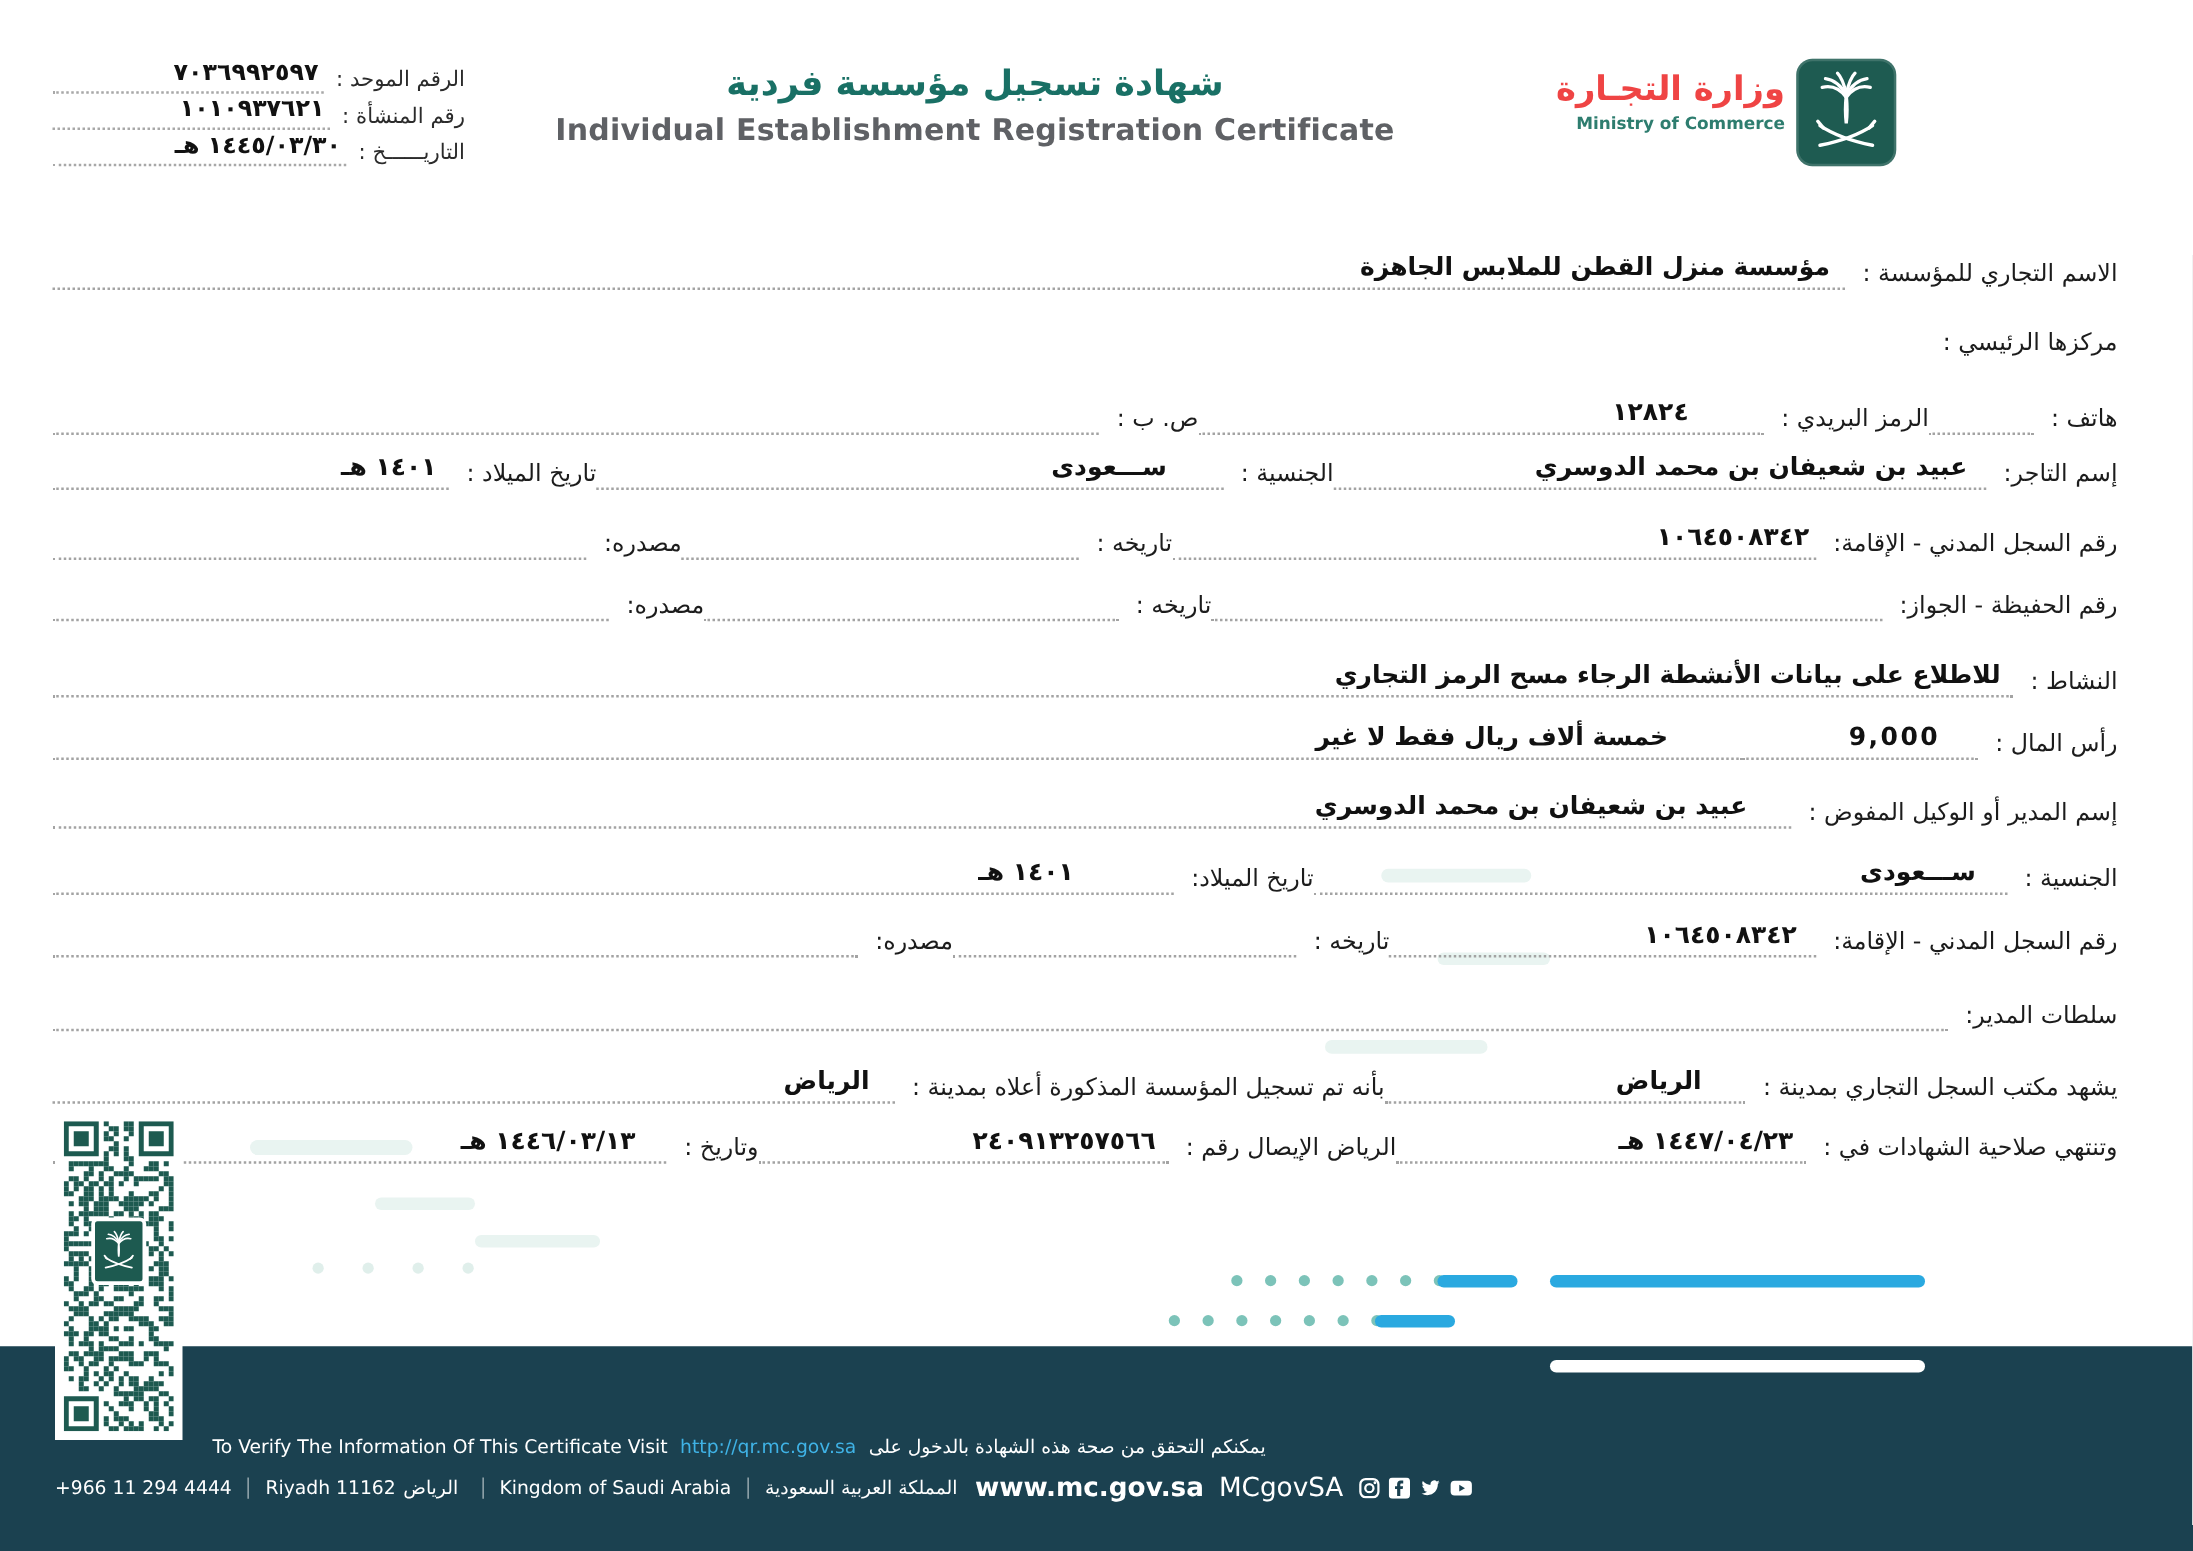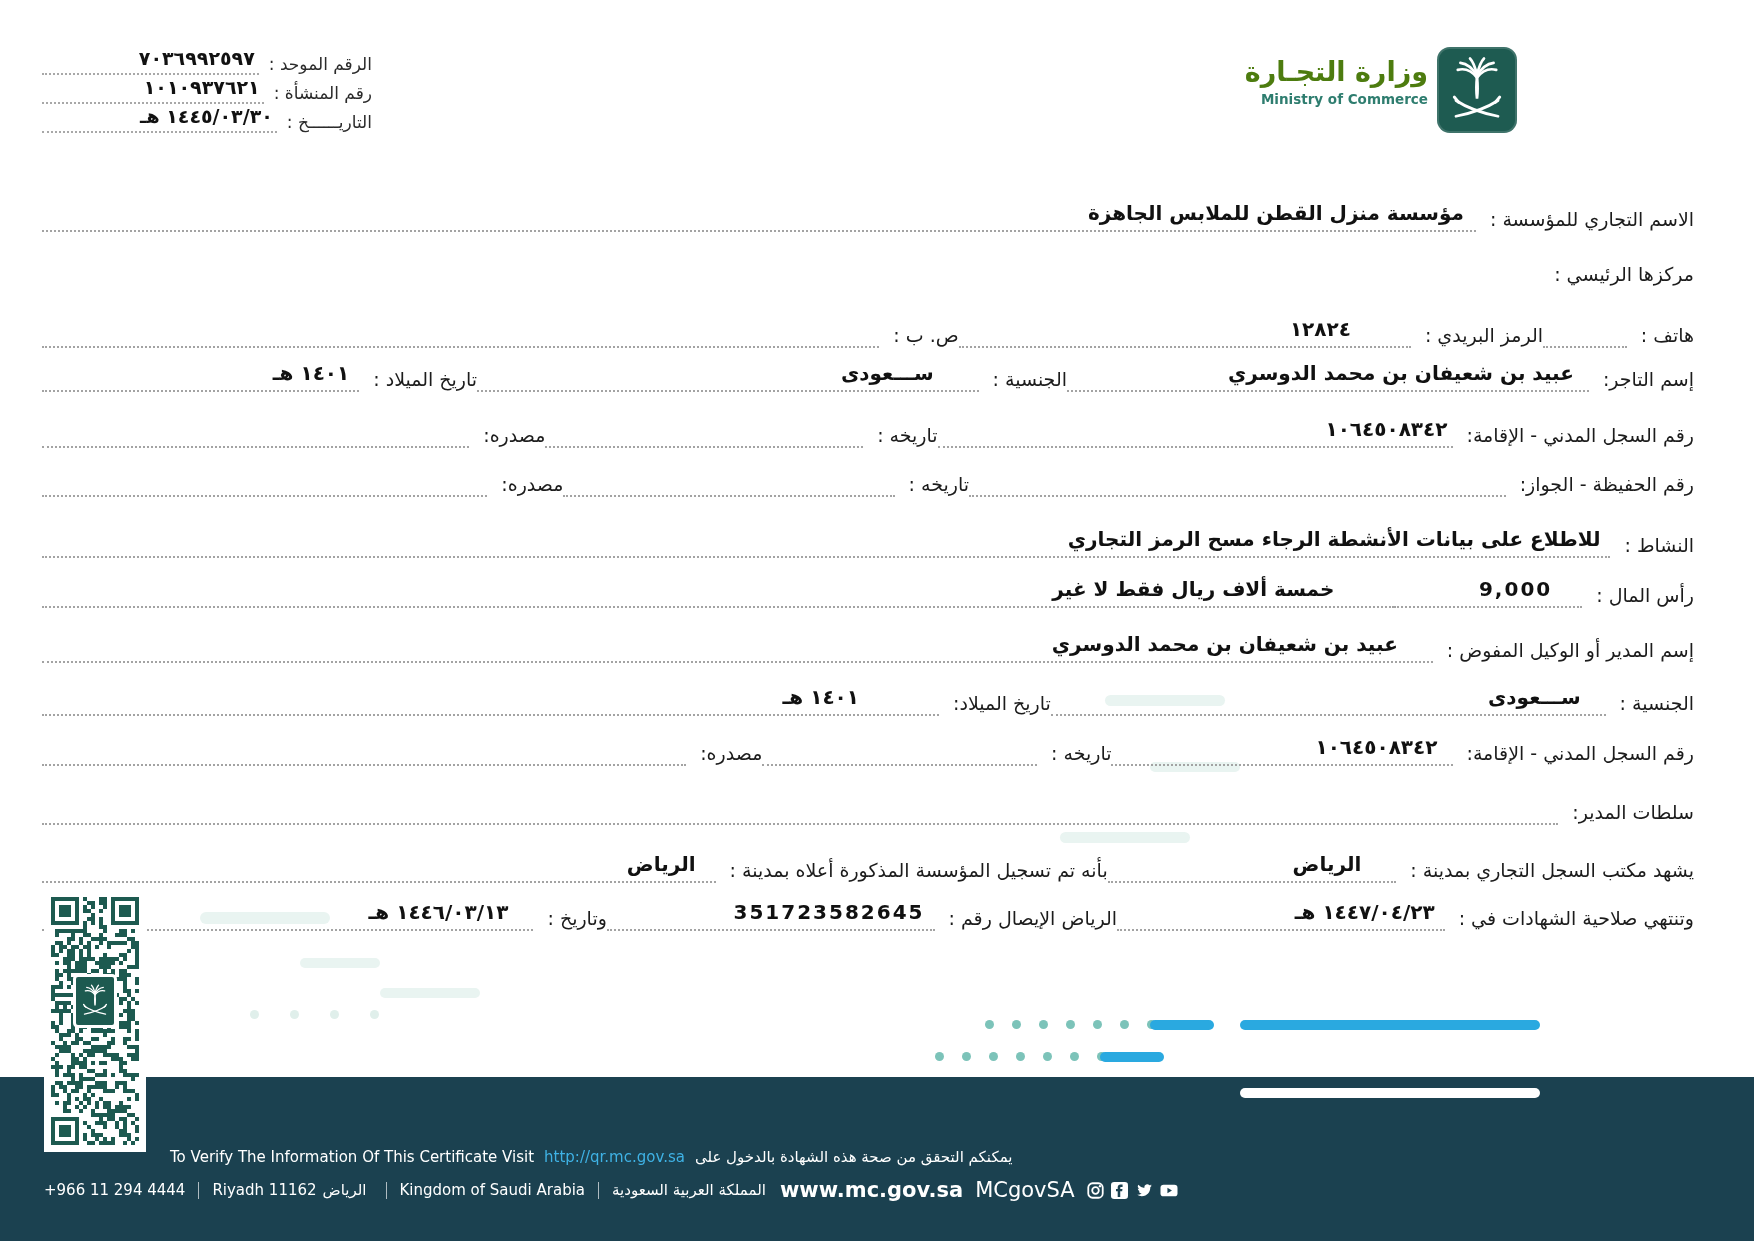--- a/index.html
+++ b/index.html
@@ -14,21 +14,21 @@
   .ref-row .rval{font-weight:bold;font-size:19px;letter-spacing:2px;white-space:nowrap;
                  padding:0 4px 4px 0;display:inline-block;margin-top:20px;}
 
   
   .titles{position:absolute;left:430px;top:50px;width:700px;text-align:center;}
   .title-ar{font-size:28px;font-weight:bold;color:#197065;}
   .title-en{font-size:24px;font-weight:bold;color:#5f6165;margin-top:7px;letter-spacing:.2px;}
 
   
   .ministry-text{position:absolute;left:1230px;top:56px;width:198px;text-align:right;direction:rtl;}
-  .ministry-ar{font-size:27px;font-weight:bold;color:#4d7c0f;letter-spacing:1px;}
+  .ministry-ar{font-size:27px;font-weight:bold;color:#ef4444;letter-spacing:1px;}
   .ministry-en{font-size:13.5px;font-weight:bold;color:#2e7d6f;margin-top:4px;direction:ltr;}
   .emblem-box{position:absolute;left:1437px;top:47px;width:80px;height:86px;background:#1e5b51;
               border-radius:13px;display:flex;align-items:center;justify-content:center;
               box-shadow:inset 0 0 0 2px rgba(255,255,255,.15);}
 
   
   .form{position:absolute;left:42px;top:0;width:1652px;height:1000px;}
   .frow{position:absolute;left:0;right:0;height:44px;display:flex;direction:rtl;align-items:flex-end;}
   .frow .lbl{font-size:19px;color:#1c1c1c;white-space:nowrap;padding:0 0 2px 14px;}
   .frow .fill{border-bottom:2px dotted #a3a3a3;display:flex;direction:rtl;min-width:0;}
@@ -97,20 +97,24 @@
     <div class="ref-row">
       <span class="rlbl">رقم المنشأة :</span>
       <span class="rfill"><b class="rval">١٠١٠٩٣٧٦٢١</b></span>
     </div>
     <div class="ref-row">
       <span class="rlbl">التاريــــــخ :</span>
       <span class="rfill"><b class="rval">١٤٤٥/٠٣/٣٠ هـ</b></span>
     </div>
   </div>
 
+  <div class="titles">
+    <div class="title-ar">شهادة تسجيل مؤسسة فردية</div>
+    <div class="title-en">Individual Establishment Registration Certificate</div>
+  </div>
 
   <div class="ministry-text">
     <div class="ministry-ar">وزارة التجـارة</div>
     <div class="ministry-en">Ministry of Commerce</div>
   </div>
   <div class="emblem-box">
     <svg width="56" height="70" viewBox="0 0 64 80">
         <use href="#emblem"></use>
       </svg>
   </div>
@@ -267,21 +271,21 @@
         </span>
     </div>
 
     <div class="frow" style="top:887px">
       <span class="lbl">وتنتهي صلاحية الشهادات في :</span>
       <span class="fill" style="flex:3.2">
           <b class="val num" style="padding-right:10px">١٤٤٧/٠٤/٢٣ هـ</b>
         </span>
       <span class="lbl">الرياض الإيصال رقم :</span>
       <span class="fill" style="flex:3.2">
-          <b class="val num" style="padding-right:10px">351723582645</b>
+          <b class="val num" style="padding-right:10px">٢٤٠٩١٣٢٥٧٥٦٦</b>
         </span>
       <span class="lbl">وتاريخ :</span>
       <span class="fill" style="flex:4.8">
           <b class="val num" style="padding-right:25px">١٤٤٦/٠٣/١٣ هـ</b>
         </span>
     </div>
   </div>
 
   <div class="decor-dots" style="left:985px;top:1020px;">
     <i></i>

